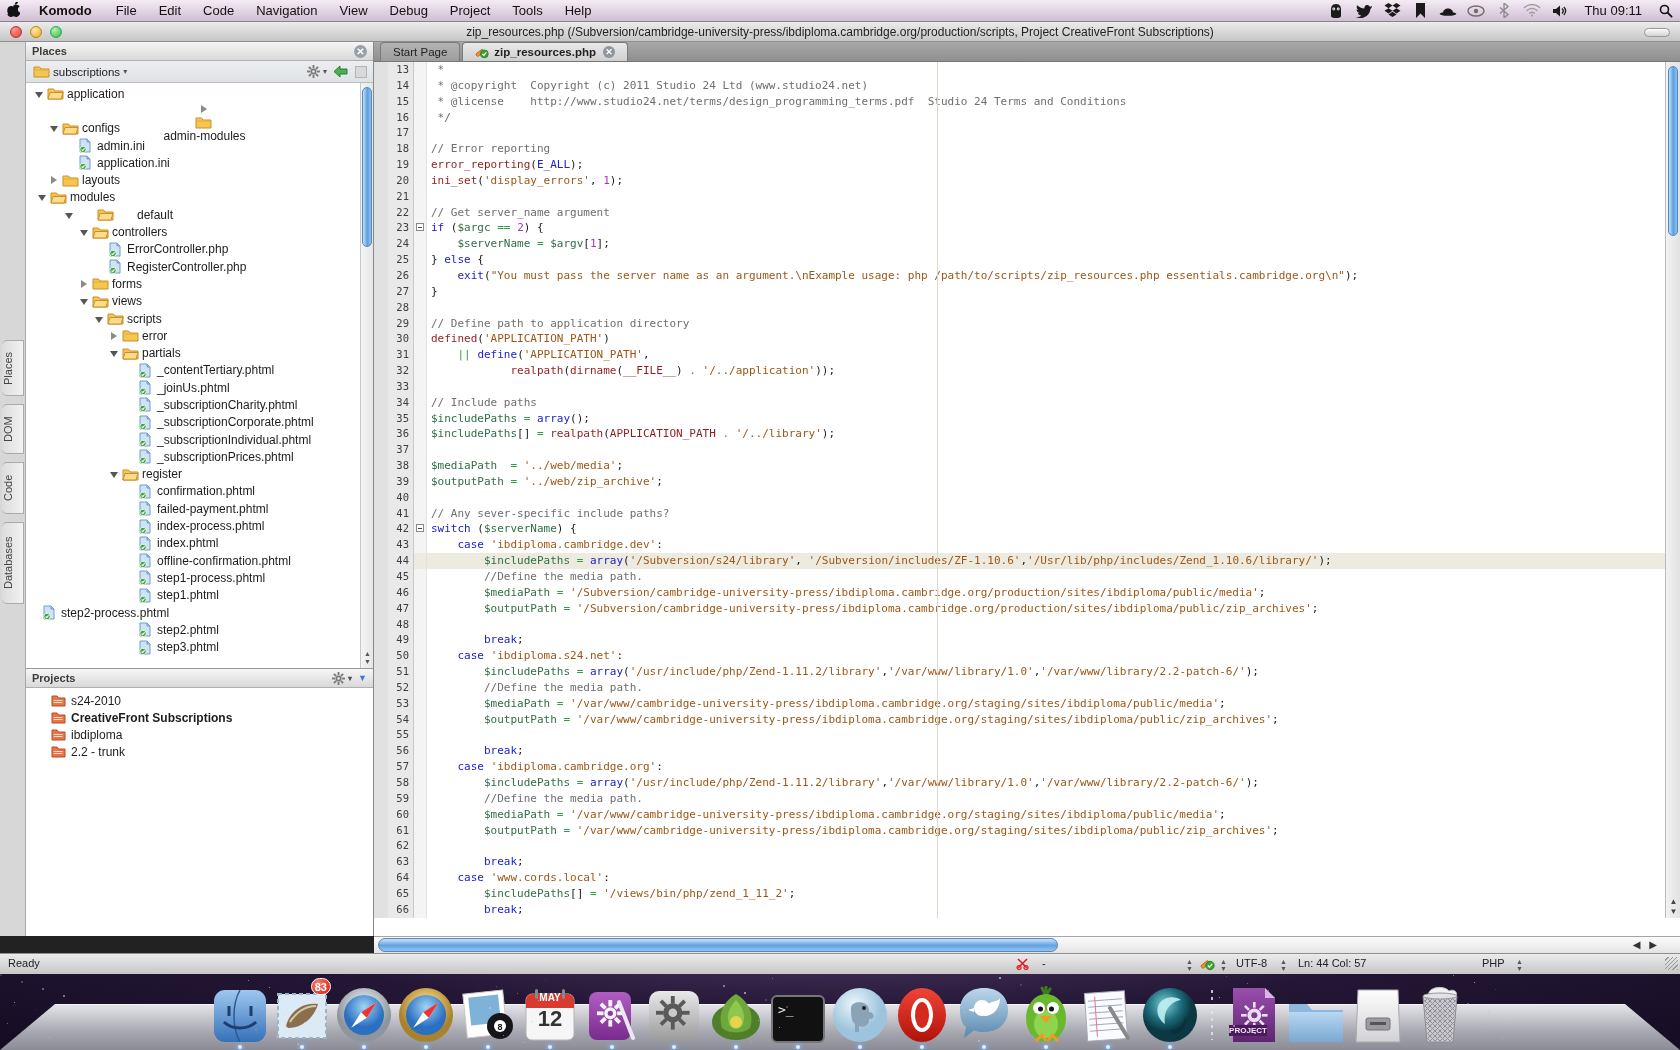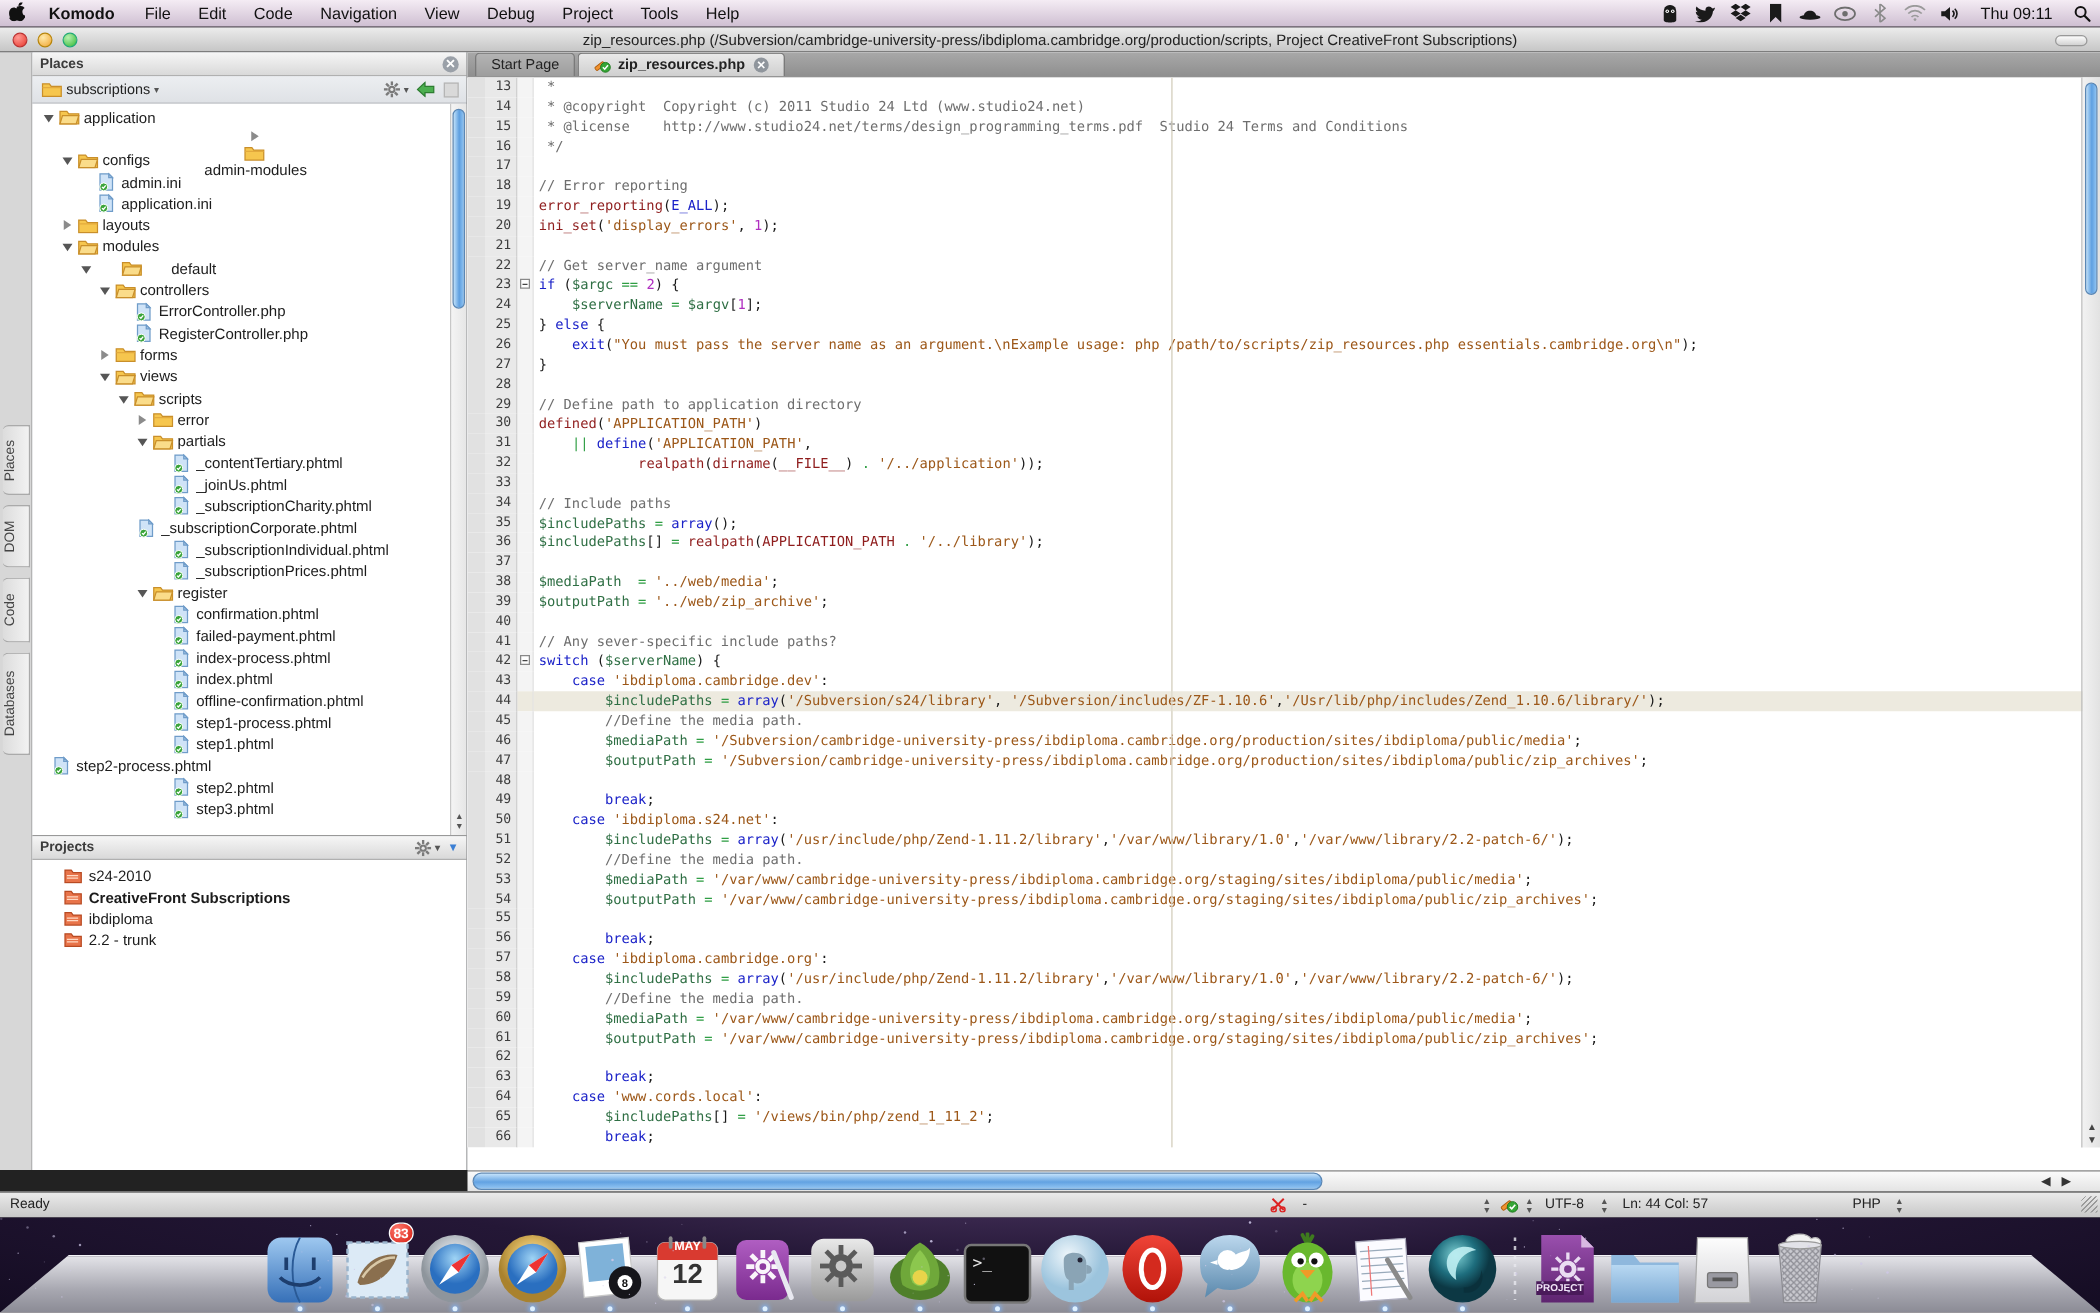--- a/index.html
+++ b/index.html
@@ -338,21 +338,21 @@
             <div class="trow" style="padding-left: 21px;">
               <span class="tarrow"><span class="arr-closed"></span></span>
               <span class="ticon">
                 <svg width="17" height="13" viewBox="0 0 17 13">
                   <path d="M1 3 L1 12 L16 12 L16 4 L8 4 L6.5 2 L1 2 Z" fill="#f6c64e" stroke="#c98f2a" stroke-width="1"></path>
                   <path d="M1 5 L16 5" stroke="#e3aa3d" stroke-width="1"></path>
                 </svg>
               </span>
               <span style="margin-left: 2px;">layouts</span>
             </div>
-            <div class="trow" style="padding-left: 21px;">
+            <div class="trow" style="padding-left: 9px;">
               <span class="tarrow"><span class="arr-open"></span></span>
               <span class="ticon">
                 <svg width="17" height="13" viewBox="0 0 17 13">
                   <path d="M1 3 L1 12 L16 12 L16 4 L8 4 L6.5 2 L1 2 Z" fill="#f6c64e" stroke="#c98f2a" stroke-width="1"></path>
                   <path d="M3 5.5 L16 5.5 L14 12 L1 12 Z" fill="#fadc8a" stroke="#c98f2a" stroke-width="1"></path>
                 </svg>
               </span>
               <span style="margin-left: 2px;">modules</span>
             </div>
             <div class="trow" style="padding-left: 36px; gap: 20px;">
@@ -478,21 +478,21 @@
               <span class="ticon">
                 <svg width="15" height="15" viewBox="0 0 15 15">
                   <path d="M2 1 L9 1 L12 4 L12 14 L2 14 Z" fill="#cfe3f7" stroke="#6f9cc9" stroke-width="1"></path>
                   <path d="M9 1 L9 4 L12 4 Z" fill="#a9c9e8" stroke="#6f9cc9" stroke-width="1"></path>
                   <circle cx="5" cy="11.5" r="3.2" fill="#3aa43a" stroke="#fff" stroke-width=".8"></circle>
                   <path d="M3.6 11.5 L4.7 12.6 L6.6 10.3" stroke="#fff" stroke-width="1.1" fill="none"></path>
                 </svg>
               </span>
               <span style="margin-left: 2px;">_subscriptionCharity.phtml</span>
             </div>
-            <div class="trow" style="padding-left: 68px; text-align: right;">
+            <div class="trow" style="padding-left: 96px; text-align: right;">
               <span class="tarrow"></span>
               <span class="ticon">
                 <svg width="15" height="15" viewBox="0 0 15 15">
                   <path d="M2 1 L9 1 L12 4 L12 14 L2 14 Z" fill="#cfe3f7" stroke="#6f9cc9" stroke-width="1"></path>
                   <path d="M9 1 L9 4 L12 4 Z" fill="#a9c9e8" stroke="#6f9cc9" stroke-width="1"></path>
                   <circle cx="5" cy="11.5" r="3.2" fill="#3aa43a" stroke="#fff" stroke-width=".8"></circle>
                   <path d="M3.6 11.5 L4.7 12.6 L6.6 10.3" stroke="#fff" stroke-width="1.1" fill="none"></path>
                 </svg>
               </span>
               <span style="margin-left: 2px;">_subscriptionCorporate.phtml</span>

